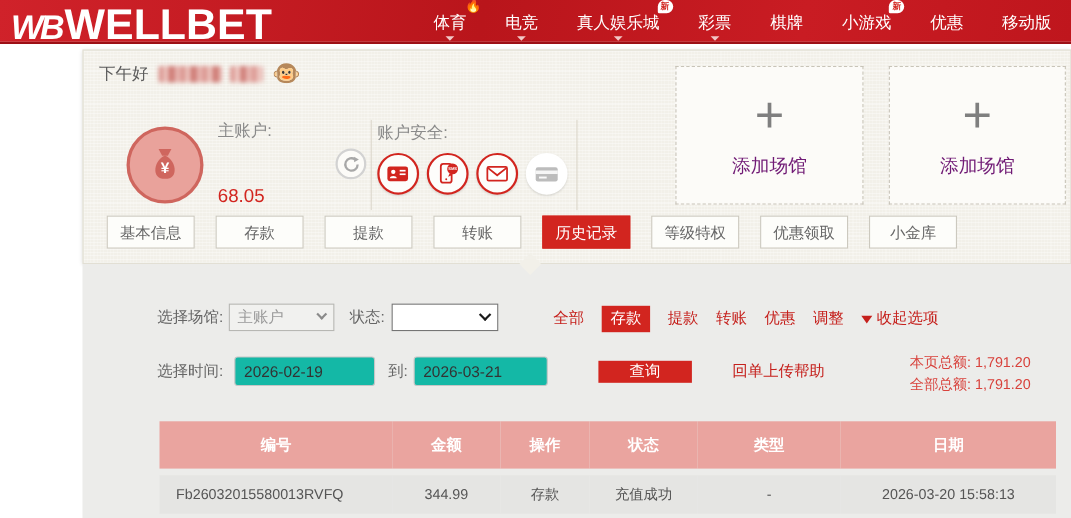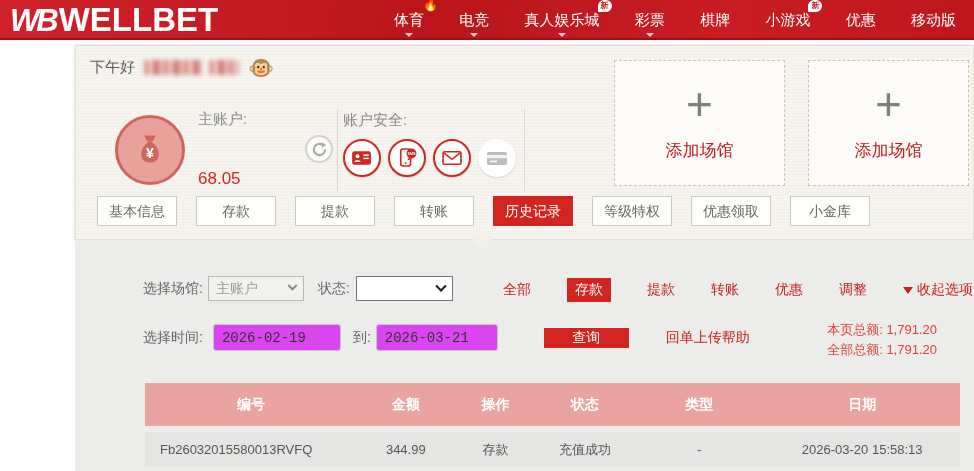--- a/index.html
+++ b/index.html
@@ -5,21 +5,21 @@
   * { margin:0; padding:0; box-sizing:border-box; }
   html,body { width:974px; height:471px; }
   body { font-family:"Liberation Sans", sans-serif; background:#fff; position:relative; overflow:hidden; }
 
   
   .navbar { position:absolute; left:0; top:0; width:974px; height:40px;
     background:linear-gradient(100deg,#d0222a 0%,#b9151b 45%,#c91c23 75%,#bf161d 100%);
     border-bottom:2px solid #9c0f15; }
   .logo { position:absolute; left:10px; top:1px; color:#fff; cursor:pointer; display:flex; align-items:baseline; }
   .logo-mark { font-size:31px; font-weight:bold; font-style:italic; letter-spacing:-3px; margin-right:3px; }
-  .logo-text { font-size:33px; font-weight:bold; letter-spacing:0px; }
+  .logo-text { font-size:39px; font-weight:bold; letter-spacing:0px; }
   .main-nav { position:absolute; left:392px; top:0; width:566px; height:40px;
     display:flex; justify-content:space-between; align-items:center; }
   .nav-item { position:relative; height:40px; display:flex; align-items:center;
     color:#fff; font-size:15px; cursor:pointer; padding:0 2px; }
   .nav-flame { position:absolute; top:-2px; right:-12px; font-size:12px; }
   .nav-badge { position:absolute; top:0px; right:-10px; background:#fff; color:#d2251f;
     font-size:8px; font-weight:bold; line-height:10px; padding:1px 3px; border-radius:6px 6px 6px 1px; }
   .nav-arrow { position:absolute; bottom:3px; left:50%; transform:translateX(-50%);
     width:0; height:0; border-left:4px solid transparent; border-right:4px solid transparent;
     border-top:4px solid #f2c7c6; }
@@ -57,21 +57,21 @@
   .sec-icon { width:38px; height:38px; border-radius:50%; cursor:pointer;
     display:flex; align-items:center; justify-content:center; box-shadow:0 1px 2px rgba(0,0,0,.12); }
   .sec-outline { background:#fdfdfb; border:2px solid #d2251f; }
   .sec-plain { background:#fff; }
 
   .venue-panel { position:absolute; top:14px; height:126px; background:#fcfbf8;
     border:1px dashed #c8c4b8; display:flex; flex-direction:column; align-items:center;
     justify-content:center; cursor:pointer; }
   .venue-1 { left:538px; width:171px; } .venue-2 { left:732px; width:161px; }
   .venue-plus { color:#7f7f7f; font-size:46px; font-weight:200; line-height:0.9; }
-  .venue-label { color:#b91c1c; font-size:17px; margin-top:14px; }
+  .venue-label { color:#701a75; font-size:17px; margin-top:14px; }
 
   .account-tabs { position:absolute; left:21px; bottom:13px; display:flex; gap:19px; }
   .tab { width:80px; height:30px; line-height:28px; text-align:center; background:#fdfdfa;
     border:1px solid #ccc9bf; color:#666; font-size:14px; cursor:pointer; }
   .tab.active { background:#d2251f; border-color:#d2251f; color:#ffffff; }
 
   
   .history-panel { position:absolute; left:75px; top:240px; width:899px; height:231px; background:#ececea; }
   .tab-notch { position:absolute; left:400px; top:-7px; width:14px; height:14px;
     background:#f2f0e9; transform:rotate(45deg); }
@@ -81,32 +81,32 @@
   .flabel { margin-right:5px; }
   .fake-select { height:25px; display:flex; align-items:center; justify-content:space-between;
     padding:0 7px; cursor:pointer; }
   .venue-select { width:96px; background:#f1f1ef; border:1px solid #b7b7b3; color:#999; }
   .status-select { width:97px; background:#fff; border:1px solid #757575; color:#333; }
   .chev { width:7px; height:7px; border-right:2px solid #8a8a8a; border-bottom:2px solid #8a8a8a;
     transform:rotate(45deg) translate(-2px,-2px); }
   .chev-dark { border-color:#1a1a1a; border-width:2.5px; width:8px; height:8px; }
   .status-label { margin:0 6px 0 14px; }
 
-  .type-links { position:absolute; left:428px; top:38px; display:flex; align-items:center; gap:36px;
+  .type-links { position:absolute; left:428px; top:38px; display:flex; align-items:center; gap:16px;
     font-size:14px; color:#c5201c; }
   .type-link { cursor:pointer; white-space:nowrap; }
   .type-link.active { background:#d2251f; color:#fff; padding:3px 8px; }
   .collapse-link { display:flex; align-items:center; gap:4px; cursor:pointer; }
   .tri-down { width:0; height:0; border-left:5px solid transparent; border-right:5px solid transparent;
     border-top:7px solid #c5201c; }
 
   .filter-row2 { position:absolute; left:68px; top:84px; display:flex; align-items:center;
     font-size:14px; color:#666; }
   .date-input { height:27px; border:1px solid #c6c6c6; border-radius:3px; padding:0 8px;
-    color:#333; font-size:14px; font-family:Liberation Mono, monospace; background:#d946ef; }
+    color:#333; font-size:14px; font-family:Liberation Sans, sans-serif; background:#14b8a6; }
   .date-from { width:128px; margin-left:5px; } .date-to { width:122px; margin-left:5px; }
   .to-label { margin-left:12px; }
   .query-btn { margin-left:46px; width:85px; height:20px; background:#d2251f; color:#fff;
     border:none; font-size:14px; cursor:pointer; font-family:"Liberation Sans", sans-serif; }
   .receipt-help { margin-left:37px; color:#c5201c; cursor:pointer; }
 
   .totals { position:absolute; right:37px; top:80px; text-align:center; color:#d8423c;
     font-size:13px; line-height:20px; }
 
   .history-table { position:absolute; left:70px; top:137px; width:815px;

